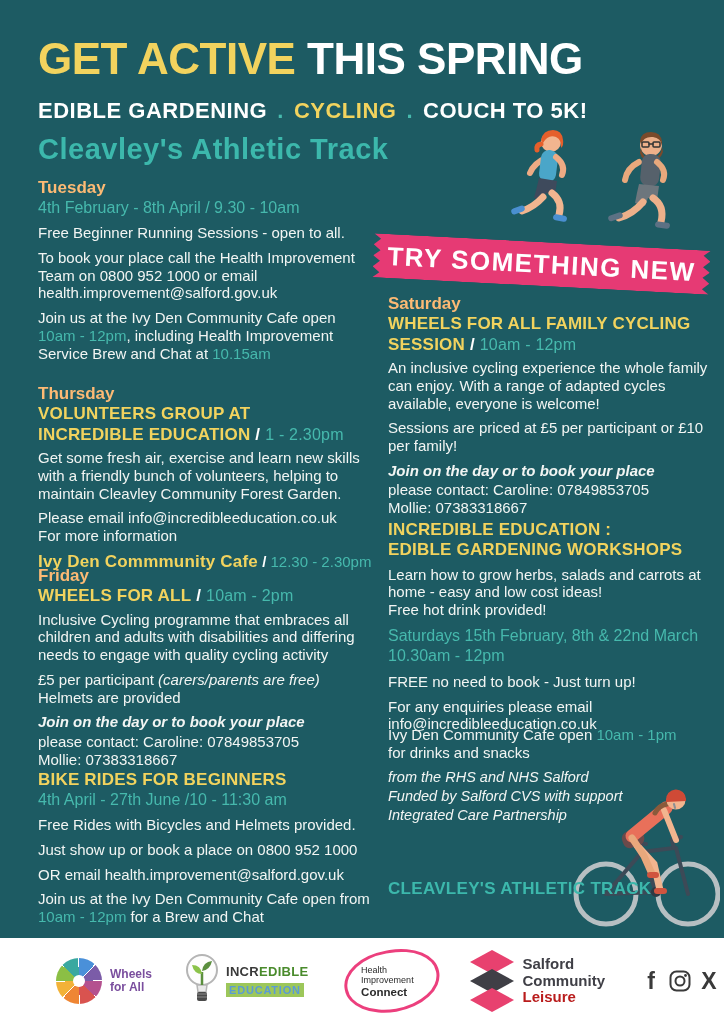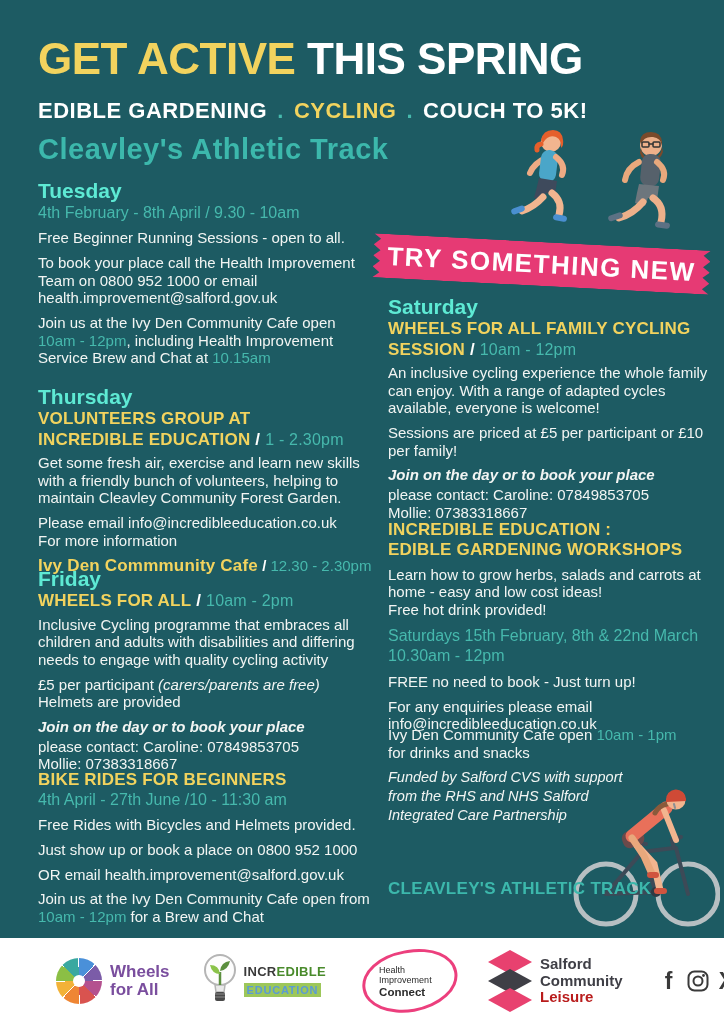--- a/index.html
+++ b/index.html
@@ -14,21 +14,21 @@
   .main-title{position:absolute;left:38px;top:34px;font-size:44px;font-weight:700;letter-spacing:-.5px;white-space:nowrap;}
   .main-title .yl{color:var(--yellow);}
   .main-title .wh{color:#fff;}
   .subtitle{position:absolute;left:38px;top:98px;font-size:22px;font-weight:700;letter-spacing:.5px;white-space:nowrap;color:#fff;}
   .subtitle .dot{color:var(--teal);margin:0 10px;}
   .subtitle .yl{color:var(--yellow);margin-top:20px;}
   .venue{position:absolute;left:38px;top:133px;font-size:29px;font-weight:700;color:#3cb8ac;letter-spacing:.5px;}
 
   
   .sec{position:absolute;width:334px;color:var(--body);}
-  .day{font-size:21px;font-weight:700;color:#5eead4;line-height:1.2;}
+  .day{font-size:17px;font-weight:700;color:#fdba74;line-height:1.2;}
   .sec-title{font-size:17px;font-weight:700;color:var(--yellow);line-height:1.2;letter-spacing:.2px;}
   .sched{font-size:16px;color:var(--teal);line-height:1.25;font-weight:500;}
   .sec p{font-size:15px;line-height:1.18;margin:0 0 7px;color:var(--body);}
   .sec p:last-child{margin-bottom:0;}
   .teal{color:var(--teal);}
   .slash{color:#fff;font-weight:600;}
   .it{font-style:italic;}
   .itb{font-style:italic;font-weight:700;}
   .blk{display:block;}
 
@@ -46,21 +46,21 @@
   .runners{position:absolute;left:510px;top:128px;}
   .cyclist{position:absolute;left:568px;top:748px;}
 
   
   .footer{position:absolute;left:0;bottom:0;width:724px;height:86px;background:#fff;display:flex;align-items:center;}
   .logo{display:flex;align-items:center;}
   .logo-wheels{margin-left:56px;}
   .pinwheel{width:46px;height:46px;border-radius:50%;position:relative;
     background:conic-gradient(#4a90d9 0 43deg,#fff 43deg 45deg,#7b5ca8 45deg 88deg,#fff 88deg 90deg,#b4518f 90deg 133deg,#fff 133deg 135deg,#d9534f 135deg 178deg,#fff 178deg 180deg,#ef8633 180deg 223deg,#fff 223deg 225deg,#f2b238 225deg 268deg,#fff 268deg 270deg,#8bbf45 270deg 313deg,#fff 313deg 315deg,#3aa8a0 315deg 358deg,#fff 358deg 360deg);}
   .pinwheel::after{content:"";position:absolute;left:17px;top:17px;width:12px;height:12px;border-radius:50%;background:#fff;}
-  .wheels-text{margin-left:8px;font-size:17px;font-weight:700;color:#7a4e9e;line-height:1.05;}
+  .wheels-text{margin-left:8px;font-size:12px;font-weight:700;color:#7a4e9e;line-height:1.05;}
 
   .logo-incredible{margin-left:32px;}
   .incredible-text{margin-left:6px;}
   .incredible-l1{font-size:13px;font-weight:700;letter-spacing:.3px;line-height:1.2;}
   .incredible-l1 .g1{color:#3a3a3a;}
   .incredible-l1 .g2{color:#4a8b2c;}
   .incredible-l2{display:inline-block;font-size:11px;font-weight:700;color:#5b9bd5;background:#9dc75a;padding:0 3px;letter-spacing:.8px;line-height:1.3;}
 
   .logo-health{margin-left:36px;}
   .health-ring{width:96px;height:62px;border:3px solid #ec3f7d;border-radius:50% 48% 52% 50%;transform:rotate(-10deg);display:flex;align-items:center;}
@@ -192,22 +192,22 @@
         <span class="blk">For any enquiries please email</span>
         <span class="blk">info@incredibleeducation.co.uk</span>
       </p>
   </div>
 
   <div class="sec" style="left:388px;top:726px;width:330px;">
     <p><span>Ivy Den Community Cafe open </span><span class="teal">10am - 1pm</span><span class="blk">for drinks and snacks</span></p>
   </div>
 
   <div class="funded">
+    <span class="blk">from the RHS and NHS Salford</span>
     <span class="blk">Funded by Salford CVS with support</span>
-    <span class="blk">from the RHS and NHS Salford</span>
     <span class="blk">Integrated Care Partnership</span>
   </div>
 
   <svg class="cyclist" width="152" height="182" viewBox="0 0 152 182">
     <circle cx="38" cy="146" r="30" stroke="#b7bfc2" stroke-width="5" fill="none"></circle>
     <circle cx="120" cy="146" r="30" stroke="#b7bfc2" stroke-width="5" fill="none"></circle>
     <g stroke="#3d4a57" stroke-width="4" fill="none" stroke-linecap="round">
       <path d="M38,146 L74,104 L106,100"></path>
       <path d="M74,104 L88,144 L38,146"></path>
       <path d="M108,100 L120,146"></path>

